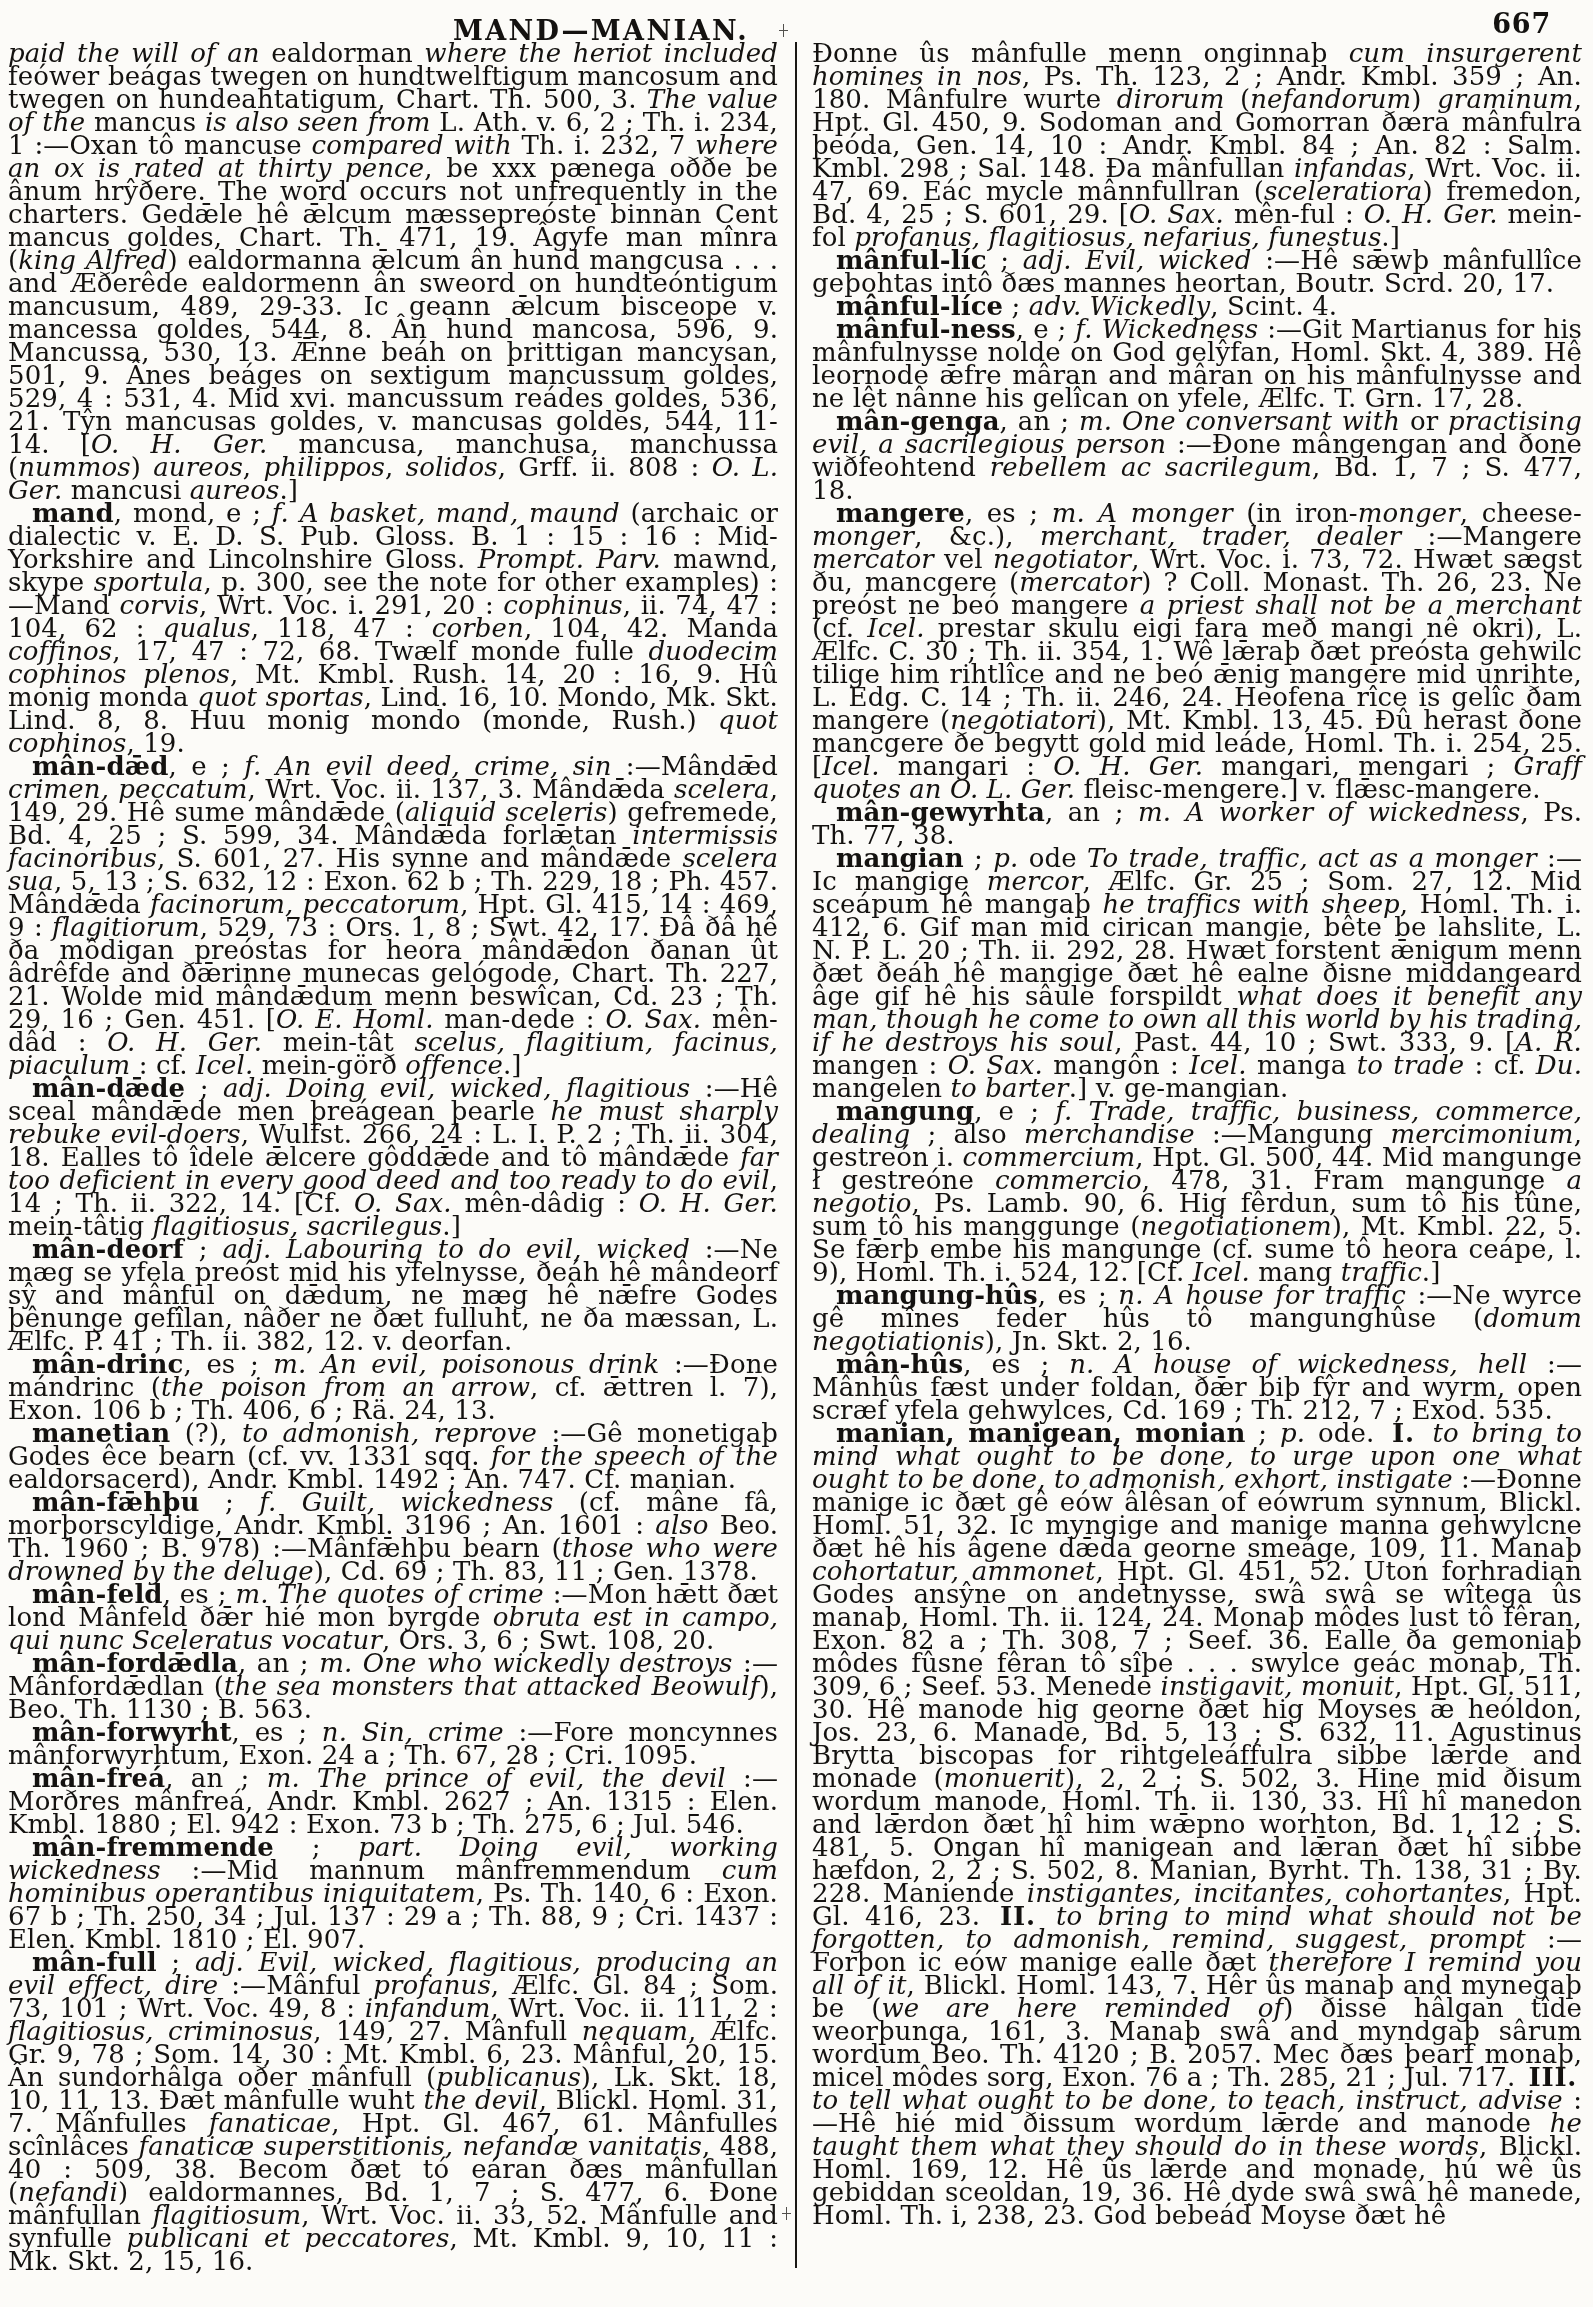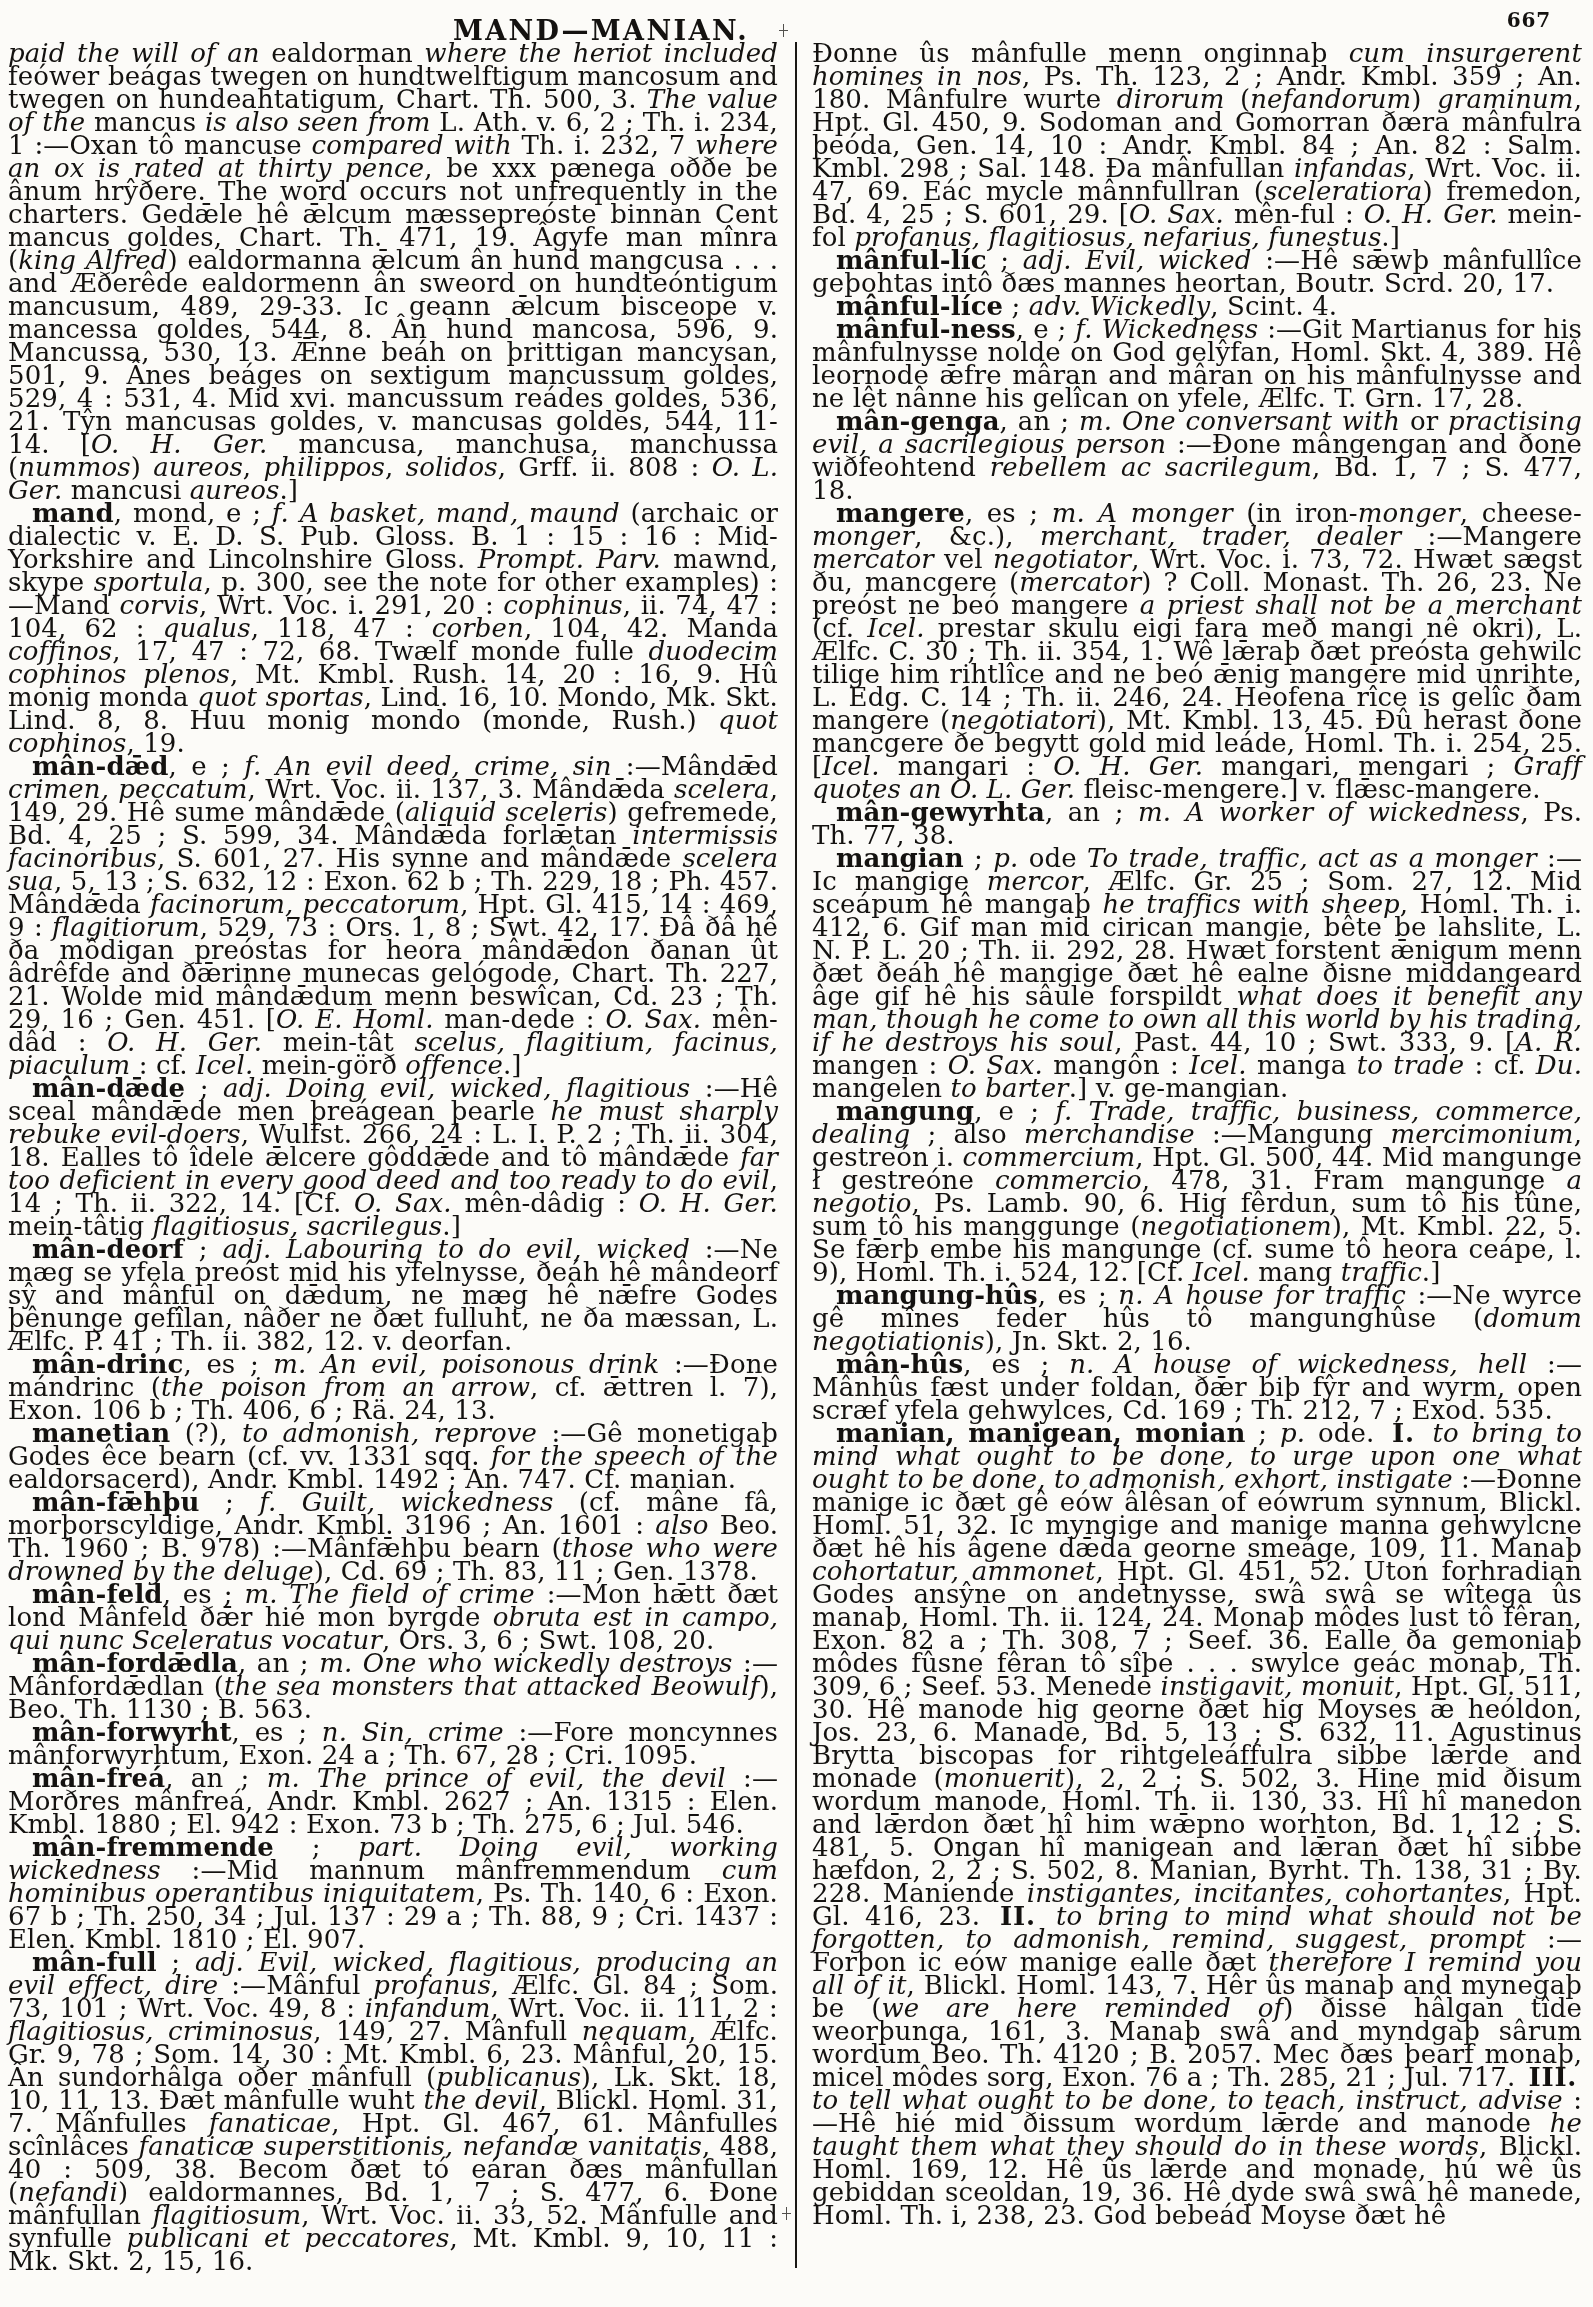--- a/index.html
+++ b/index.html
@@ -16,21 +16,21 @@
     position:absolute;top:6.5px;left:0;width:100%;height:39px;
   }
   .head-title{
     position:absolute;left:601px;transform:translateX(-50%);
     top:8px;
     font-size:27px;font-weight:bold;letter-spacing:2.4px;
     white-space:nowrap;
   }
   .page-number{
     position:absolute;right:42px;top:1.6px;
-    font-size:20px;font-weight:bold;letter-spacing:0.8px;
+    font-size:27px;font-weight:bold;letter-spacing:0.8px;
   }
   .columns{
     position:absolute;top:42px;left:8px;width:1575px;
     display:flex;align-items:flex-start;
   }
   .col{
     width:770px;
     text-align:justify;
     font-size:26px;line-height:23px;
     letter-spacing:0.1px;
@@ -72,21 +72,21 @@
   <div class="columns">
     <div class="col">
         <p class="entry cont"><i>paid the will of an</i> ealdorman <i>where the heriot included</i> feówer beágas twegen on hundtwelftigum mancosum and twegen on hundeahtatigum, Chart. Th. 500, 3. <i>The value of the</i> mancus <i>is also seen from</i> L. Ath. v. 6, 2 ; Th. i. 234, 1 :—Oxan tô mancuse <i>compared with</i> Th. i. 232, 7 <i>where an ox is rated at thirty pence</i>, be xxx pænega oððe be ânum hrŷðere. The word occurs not unfrequently in the charters. Gedǣle hê ǣlcum mæssepreóste binnan Cent mancus goldes, Chart. Th. 471, 19. Âgyfe man mînra (<i>king Alfred</i>) ealdormanna ǣlcum ân hund mangcusa . . . and Æðerêde ealdormenn ân sweord on hundteóntigum mancusum, 489, 29-33. Ic geann ǣlcum bisceope v. mancessa goldes, 544, 8. Ân hund mancosa, 596, 9. Mancussa, 530, 13. Ǣnne beáh on þrittigan mancysan, 501, 9. Ânes beáges on sextigum mancussum goldes, 529, 4 : 531, 4. Mid xvi. mancussum reádes goldes, 536, 21. Tŷn mancusas goldes, v. mancusas goldes, 544, 11-14. [<i>O. H. Ger.</i> mancusa, manchusa, manchussa (<i>nummos</i>) <i>aureos</i>, <i>philippos</i>, <i>solidos</i>, Grff. ii. 808 : <i>O. L. Ger.</i> mancusi <i>aureos</i>.]</p>
         <p class="entry"><b>mand</b>, mond, e ; <i>f. A basket, mand, maund</i> (archaic or dialectic v. E. D. S. Pub. Gloss. B. 1 : 15 : 16 : Mid-Yorkshire and Lincolnshire Gloss. <i>Prompt. Parv.</i> mawnd, skype <i>sportula</i>, p. 300, see the note for other examples) :—Mand <i>corvis</i>, Wrt. Voc. i. 291, 20 : <i>cophinus</i>, ii. 74, 47 : 104, 62 : <i>qualus</i>, 118, 47 : <i>corben</i>, 104, 42. Manda <i>coffinos</i>, 17, 47 : 72, 68. Twælf monde fulle <i>duodecim cophinos plenos</i>, Mt. Kmbl. Rush. 14, 20 : 16, 9. Hû monig monda <i>quot sportas</i>, Lind. 16, 10. Mondo, Mk. Skt. Lind. 8, 8. Huu monig mondo (monde, Rush.) <i>quot cophinos</i>, 19.</p>
         <p class="entry"><b>mân-dǣd</b>, e ; <i>f. An evil deed, crime, sin</i> :—Mândǣd <i>crimen, peccatum</i>, Wrt. Voc. ii. 137, 3. Mândǣda <i>scelera</i>, 149, 29. Hê sume mândǣde (<i>aliquid sceleris</i>) gefremede, Bd. 4, 25 ; S. 599, 34. Mândǣda forlǣtan <i>intermissis facinoribus</i>, S. 601, 27. His synne and mândǣde <i>scelera sua</i>, 5, 13 ; S. 632, 12 : Exon. 62 b ; Th. 229, 18 ; Ph. 457. Mândǣda <i>facinorum, peccatorum</i>, Hpt. Gl. 415, 14 : 469, 9 : <i>flagitiorum</i>, 529, 73 : Ors. 1, 8 ; Swt. 42, 17. Ðâ ðâ hê ða môdigan preóstas for heora mândǣdon ðanan ût âdrêfde and ðǣrinne munecas gelógode, Chart. Th. 227, 21. Wolde mid mândǣdum menn beswîcan, Cd. 23 ; Th. 29, 16 ; Gen. 451. [<i>O. E. Homl.</i> man-dede : <i>O. Sax.</i> mên-dâd : <i>O. H. Ger.</i> mein-tât <i>scelus, flagitium, facinus, piaculum</i> : cf. <i>Icel.</i> mein-görð <i>offence</i>.]</p>
         <p class="entry"><b>mân-dǣde</b> ; <i>adj. Doing evil, wicked, flagitious</i> :—Hê sceal mândǣde men þreágean þearle <i>he must sharply rebuke evil-doers</i>, Wulfst. 266, 24 : L. I. P. 2 ; Th. ii. 304, 18. Ealles tô îdele ǣlcere gôddǣde and tô mândǣde <i>far too deficient in every good deed and too ready to do evil</i>, 14 ; Th. ii. 322, 14. [Cf. <i>O. Sax.</i> mên-dâdig : <i>O. H. Ger.</i> mein-tâtig <i>flagitiosus, sacrilegus</i>.]</p>
         <p class="entry"><b>mân-deorf</b> ; <i>adj. Labouring to do evil, wicked</i> :—Ne mæg se yfela preóst mid his yfelnysse, ðeáh hê mândeorf sŷ and mânful on dǣdum, ne mæg hê nǣfre Godes þênunge gefîlan, nâðer ne ðæt fulluht, ne ða mæssan, L. Ælfc. P. 41 ; Th. ii. 382, 12. v. deorfan.</p>
         <p class="entry"><b>mân-drinc</b>, es ; <i>m. An evil, poisonous drink</i> :—Ðone mándrinc (<i>the poison from an arrow</i>, cf. ǣttren l. 7), Exon. 106 b ; Th. 406, 6 ; Rä. 24, 13.</p>
         <p class="entry"><b>manetian</b> (?), <i>to admonish, reprove</i> :—Gê monetigaþ Godes êce bearn (cf. vv. 1331 sqq. <i>for the speech of the</i> ealdorsacerd), Andr. Kmbl. 1492 ; An. 747. Cf. manian.</p>
         <p class="entry"><b>mân-fǣhþu</b> ; <i>f. Guilt, wickedness</i> (cf. mâne fâ, morþorscyldige, Andr. Kmbl. 3196 ; An. 1601 : <i>also</i> Beo. Th. 1960 ; B. 978) :—Mânfǣhþu bearn (<i>those who were drowned by the deluge</i>), Cd. 69 ; Th. 83, 11 ; Gen. 1378.</p>
-        <p class="entry"><b>mân-feld</b>, es ; <i>m. The field of crime</i> :—Mon hǣtt ðæt lond Mânfeld ðǣr hié mon byrgde <i>obruta est in campo, qui nunc Sceleratus vocatur</i>, Ors. 3, 6 ; Swt. 108, 20.</p>
+        <p class="entry"><b>mân-feld</b>, es ; <i>m. The quotes of crime</i> :—Mon hǣtt ðæt lond Mânfeld ðǣr hié mon byrgde <i>obruta est in campo, qui nunc Sceleratus vocatur</i>, Ors. 3, 6 ; Swt. 108, 20.</p>
         <p class="entry"><b>mân-fordǣdla</b>, an ; <i>m. One who wickedly destroys</i> :—Mânfordǣdlan (<i>the sea monsters that attacked Beowulf</i>), Beo. Th. 1130 ; B. 563.</p>
         <p class="entry"><b>mân-forwyrht</b>, es ; <i>n. Sin, crime</i> :—Fore moncynnes mânforwyrhtum, Exon. 24 a ; Th. 67, 28 ; Cri. 1095.</p>
         <p class="entry"><b>mân-freá</b>, an ; <i>m. The prince of evil, the devil</i> :—Morðres mânfreá, Andr. Kmbl. 2627 ; An. 1315 : Elen. Kmbl. 1880 ; El. 942 : Exon. 73 b ; Th. 275, 6 ; Jul. 546.</p>
         <p class="entry"><b>mân-fremmende</b> ; <i>part. Doing evil, working wickedness</i> :—Mid mannum mânfremmendum <i>cum hominibus operantibus iniquitatem</i>, Ps. Th. 140, 6 : Exon. 67 b ; Th. 250, 34 ; Jul. 137 : 29 a ; Th. 88, 9 ; Cri. 1437 : Elen. Kmbl. 1810 ; El. 907.</p>
         <p class="entry"><b>mân-full</b> ; <i>adj. Evil, wicked, flagitious, producing an evil effect, dire</i> :—Mânful <i>profanus</i>, Ælfc. Gl. 84 ; Som. 73, 101 ; Wrt. Voc. 49, 8 : <i>infandum</i>, Wrt. Voc. ii. 111, 2 : <i>flagitiosus, criminosus</i>, 149, 27. Mânfull <i>nequam</i>, Ælfc. Gr. 9, 78 ; Som. 14, 30 : Mt. Kmbl. 6, 23. Mânful, 20, 15. Ân sundorhâlga oðer mânfull (<i>publicanus</i>), Lk. Skt. 18, 10, 11, 13. Ðæt mânfulle wuht <i>the devil</i>, Blickl. Homl. 31, 7. Mânfulles <i>fanaticae</i>, Hpt. Gl. 467, 61. Mânfulles scînlâces <i>fanaticæ superstitionis, nefandæ vanitatis</i>, 488, 40 : 509, 38. Becom ðæt tó eáran ðæs mânfullan (<i>nefandi</i>) ealdormannes, Bd. 1, 7 ; S. 477, 6. Ðone mânfullan <i>flagitiosum</i>, Wrt. Voc. ii. 33, 52. Mânfulle and synfulle <i>publicani et peccatores</i>, Mt. Kmbl. 9, 10, 11 : Mk. Skt. 2, 15, 16.</p>
       </div>
     <div class="col-divider">
       <div class="rule"></div>
     </div>
     <div class="col">

